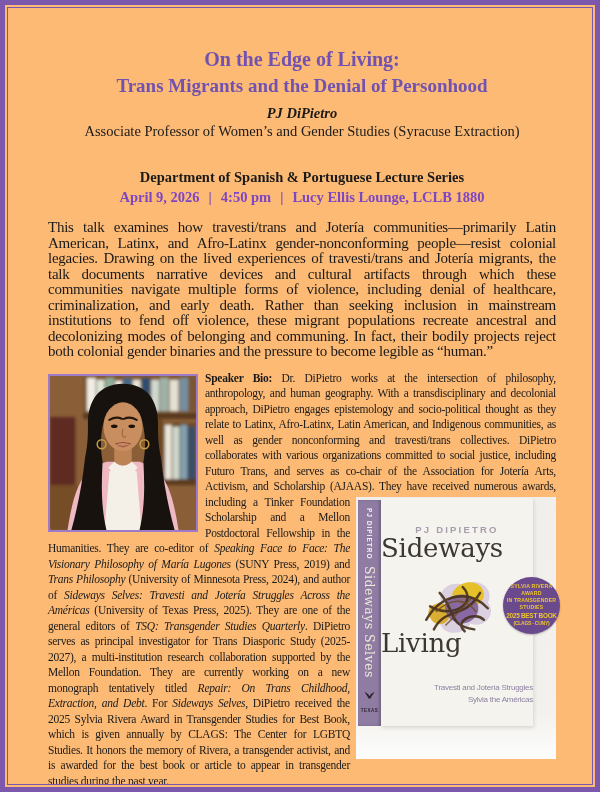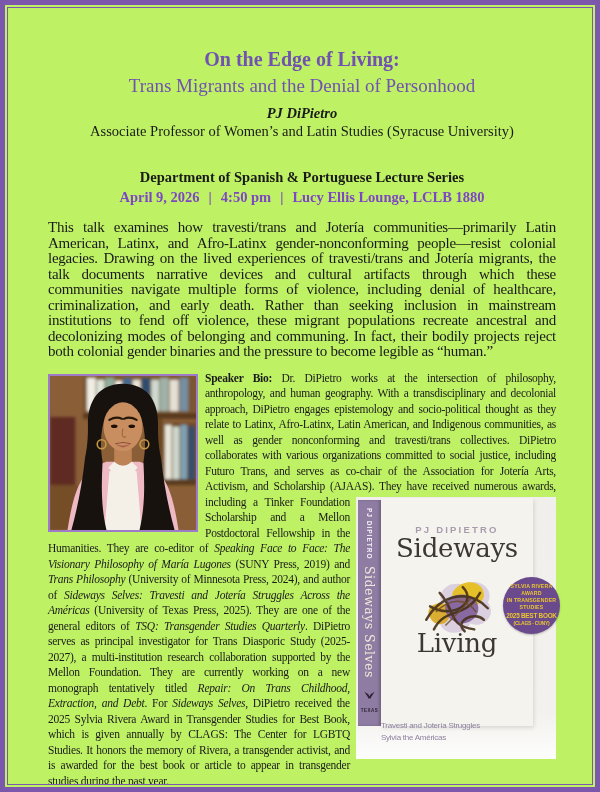--- a/index.html
+++ b/index.html
@@ -1,25 +1,25 @@
 <!DOCTYPE html>
 <html><head>
 <meta charset="utf-8">
 <style>
   html,body{margin:0;padding:0;background:#fff;}
   .page{position:relative;width:600px;height:792px;box-sizing:border-box;
-        border:5px solid #7b58ab;background:#bef264;
+        border:5px solid #7b58ab;background:#fdba74;
         font-family:"Liberation Serif","DejaVu Serif",serif;color:#1a1a1a;}
   .inner{position:absolute;inset:2px;border:1px solid #7b58ab;box-sizing:border-box;overflow:hidden;}
   .content{padding:0 36px 0 40px;}
 
   
   .head{text-align:center;}
   .title1{margin-top:38px;font-size:20px;font-weight:bold;color:#7152b0;line-height:1.35;}
-  .title2{font-size:19px;font-weight:normal;color:#7152b0;line-height:1.4;}
+  .title2{font-size:19px;font-weight:bold;color:#7152b0;line-height:1.4;}
   .speaker{margin-top:5px;font-size:14.5px;font-weight:bold;font-style:italic;}
   .affil{font-size:14.5px;line-height:1.35;}
   .series{margin-top:28px;font-size:14.5px;font-weight:bold;}
   .event{margin-top:3px;font-size:14.5px;font-weight:bold;color:#7d46c3;}
   .event .sep{margin:0 9px;}
 
   
   .abstract{margin:14px 0 0 0;font-size:15px;line-height:15.5px;letter-spacing:-0.25px;
             text-align:justify;}
   .bio{margin:11px 0 0 0;font-size:11.5px;line-height:15.5px;letter-spacing:-0.25px;
@@ -44,49 +44,49 @@
          writing-mode:vertical-rl;font-family:"DejaVu Serif",serif;
          font-size:12.5px;color:#efe9da;letter-spacing:.5px;}
   .spine-logo{position:absolute;bottom:7px;left:0;width:100%;text-align:center;}
   .spine-press{display:block;font-family:"Liberation Sans",sans-serif;font-size:4.5px;
          font-weight:bold;color:#2d2233;letter-spacing:.5px;}
   .cover{position:absolute;left:25px;top:1px;width:152px;height:228px;background:#f5f3ee;
          box-shadow:1px 2px 4px rgba(0,0,0,.12);}
   .cov-author{position:absolute;top:24px;left:0;width:100%;text-align:center;
          font-family:"Liberation Sans",sans-serif;font-size:9.5px;font-weight:bold;
          letter-spacing:2.2px;color:#a79cab;}
-  .cov-title{position:absolute;left:0;width:100%;text-align:center;z-index:2;
+  .cov-title{position:absolute;left:0;width:100%;text-align:left;z-index:2;
          font-family:"DejaVu Serif",serif;font-size:26px;font-weight:400;color:#3c3733;}
   .cov-title.t1{top:43px;}
   .cov-title.t2{top:138px;}
   .flower{position:absolute;top:66px;left:26px;width:100px;height:82px;z-index:1;}
-  .cov-sub{position:absolute;top:184px;left:0;width:100%;text-align:left;
+  .cov-sub{position:absolute;top:184px;left:0;width:100%;text-align:right;
          font-family:"Liberation Sans",sans-serif;font-size:8px;line-height:1.6;
-         color:#8d81a0;margin-top:38px;}
+         color:#8d81a0;}
   .badge{position:absolute;left:147px;top:80px;width:57px;height:57px;border-radius:50%;
          background:#6a4a8d;box-shadow:0 1px 2px rgba(0,0,0,.25);z-index:3;}
   .badge-text{position:absolute;inset:0;display:flex;flex-direction:column;
          align-items:center;justify-content:center;text-align:center;
          font-family:"Liberation Sans",sans-serif;font-weight:bold;color:#ecc62d;}
   .badge-text .b1,.badge-text .b2{font-size:5.2px;line-height:7px;letter-spacing:.2px;}
   .badge-text .b3{font-size:6.4px;line-height:9px;}
   .badge-text .b4{font-size:5px;line-height:7px;}
 </style>
 </head>
 <body>
 
 <div class="page">
  <div class="inner">
   <div class="content">
 
    <div class="head">
      <div class="title1">On the Edge of Living:</div>
      <div class="title2">Trans Migrants and the Denial of Personhood</div>
      <div class="speaker">PJ DiPietro</div>
-     <div class="affil">Associate Professor of Women’s and Latin Studies (Syracuse University)</div>
+     <div class="affil">Associate Professor of Women’s and Gender Studies (Syracuse Extraction)</div>
      <div class="series">Department of Spanish &amp; Portuguese Lecture Series</div>
      <div class="event">
        <span>April 9, 2026</span><span class="sep">|</span><span>4:50 pm</span><span class="sep">|</span><span>Lucy Ellis Lounge, LCLB 1880</span>
      </div>
    </div>
 
    <p class="abstract">This talk examines how travesti/trans and Jotería communities—primarily Latin American, Latinx, and Afro-Latinx gender-nonconforming people—resist colonial legacies. Drawing on the lived experiences of travesti/trans and Jotería migrants, the talk documents narrative devices and cultural artifacts through which these communities navigate multiple forms of violence, including denial of healthcare, criminalization, and early death. Rather than seeking inclusion in mainstream institutions to fend off violence, these migrant populations recreate ancestral and decolonizing modes of belonging and communing. In fact, their bodily projects reject both colonial gender binaries and the pressure to become legible as “human.”</p>
 
    <div class="bio">
      <span class="photo">

